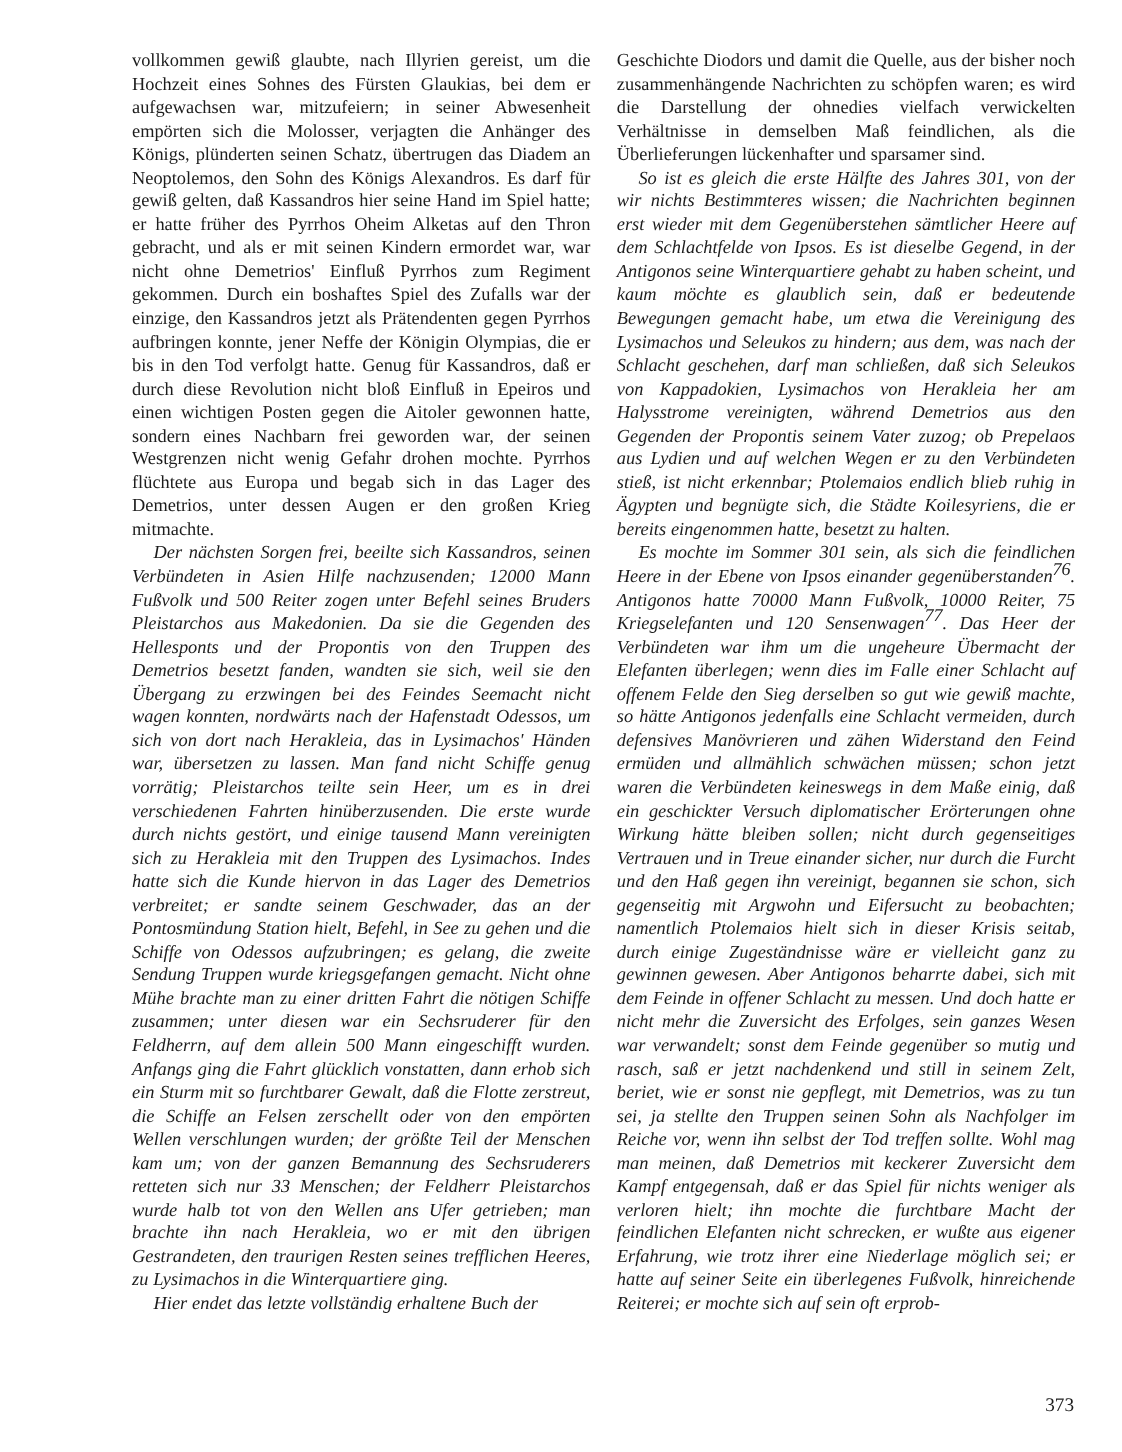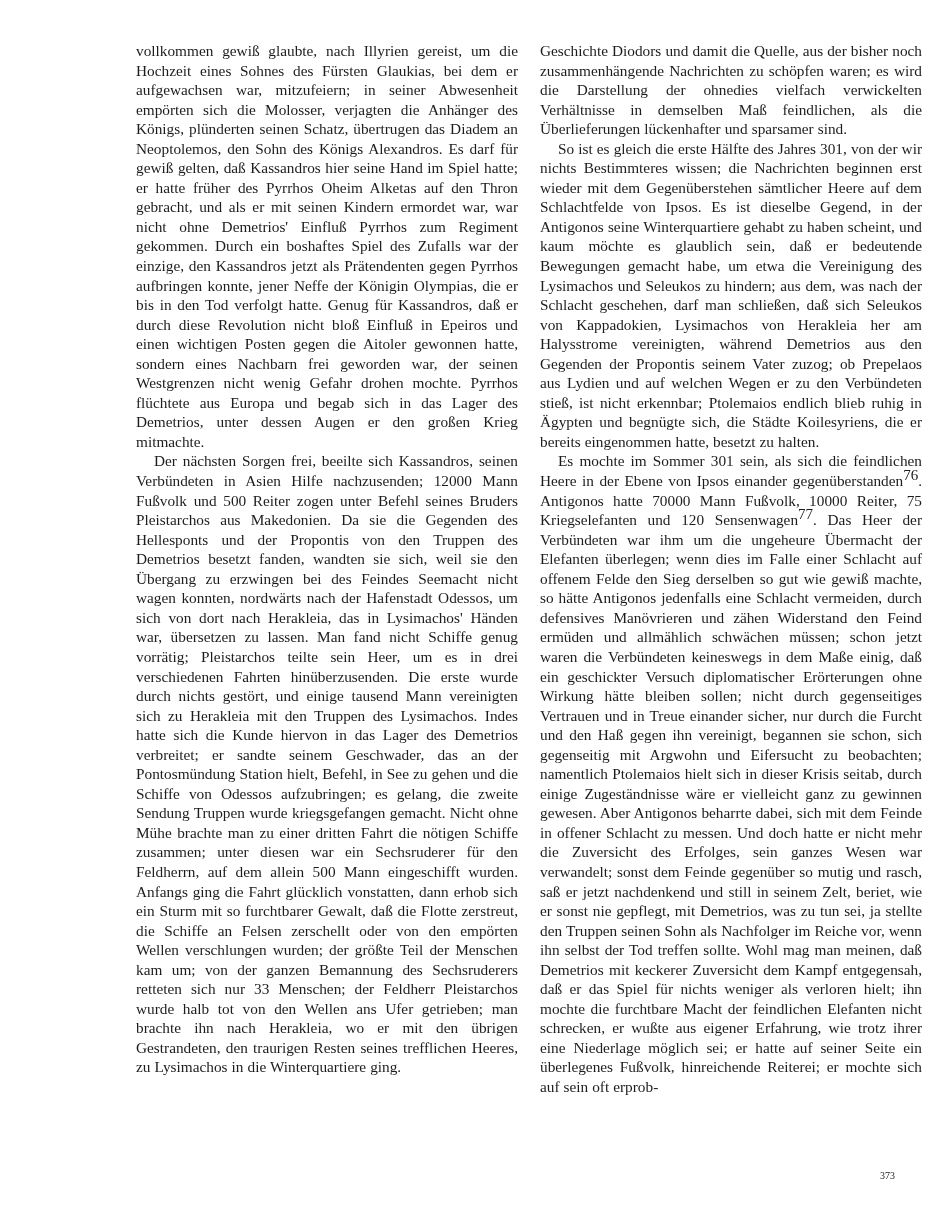--- a/index.html
+++ b/index.html
@@ -12,21 +12,20 @@
     height: 1210px;
     position: relative;
     overflow: hidden;
     font-family: "Liberation Serif", "DejaVu Serif", serif;
     color: #1c1c1c;
   }
   .page {
     position: absolute;
     inset: 0;
     background: #ffffff;
-    margin-left: 26px;
   }
   .columns {
     position: absolute;
     top: 41px;
     left: 110px;
     width: 786px;
     display: flex;
     gap: 22px;
   }
   .column {
@@ -36,43 +35,45 @@
     line-height: 19.55px;
     hyphens: auto;
     -webkit-hyphens: auto;
     word-spacing: 0.2px;
   }
   .para {
     margin: 0;
   }
   .para.indent {
     text-indent: 18px;
+    font-style: italic;
   }
   sup.fn {
     font-size: 15px;
     line-height: 0;
     vertical-align: super;
     letter-spacing: 0;
   }
   .page-number {
     position: absolute;
     right: 40px;
     bottom: 29px;
-    font-size: 10px;
+    font-size: 16px;
     color: #1c1c1c;
   }
 </style>
 </head>
 <body>
 
 <div class="page">
   <div class="columns">
     <div class="column" id="col-left">
         <p class="para">vollkommen gewiß glaubte, nach Illyrien gereist, um die Hochzeit eines Sohnes des Fürsten Glaukias, bei dem er aufgewachsen war, mitzufeiern; in seiner Abwesenheit empörten sich die Molosser, verjagten die Anhänger des Königs, plünderten seinen Schatz, übertrugen das Diadem an Neoptolemos, den Sohn des Königs Alexandros. Es darf für gewiß gelten, daß Kassandros hier seine Hand im Spiel hatte; er hatte früher des Pyrrhos Oheim Alketas auf den Thron gebracht, und als er mit seinen Kindern ermordet war, war nicht ohne Demetrios' Einfluß Pyrrhos zum Regiment gekommen. Durch ein boshaftes Spiel des Zufalls war der einzige, den Kassandros jetzt als Prätendenten gegen Pyrrhos aufbringen konnte, jener Neffe der Königin Olympias, die er bis in den Tod verfolgt hatte. Genug für Kassandros, daß er durch diese Revolution nicht bloß Einfluß in Epeiros und einen wichtigen Posten gegen die Aitoler gewonnen hatte, sondern eines Nachbarn frei geworden war, der seinen Westgrenzen nicht wenig Gefahr drohen mochte. Pyrrhos flüchtete aus Europa und begab sich in das Lager des Demetrios, unter dessen Augen er den großen Krieg mitmachte.</p>
         <p class="para indent">Der nächsten Sorgen frei, beeilte sich Kassandros, seinen Verbündeten in Asien Hilfe nachzusenden; 12000 Mann Fußvolk und 500 Reiter zogen unter Befehl seines Bruders Pleistarchos aus Makedonien. Da sie die Gegenden des Hellesponts und der Propontis von den Truppen des Demetrios besetzt fanden, wandten sie sich, weil sie den Übergang zu erzwingen bei des Feindes Seemacht nicht wagen konnten, nordwärts nach der Hafenstadt Odessos, um sich von dort nach Herakleia, das in Lysimachos' Händen war, übersetzen zu lassen. Man fand nicht Schiffe genug vorrätig; Pleistarchos teilte sein Heer, um es in drei verschiedenen Fahrten hinüberzusenden. Die erste wurde durch nichts gestört, und einige tausend Mann vereinigten sich zu Herakleia mit den Truppen des Lysimachos. Indes hatte sich die Kunde hiervon in das Lager des Demetrios verbreitet; er sandte seinem Geschwader, das an der Pontosmündung Station hielt, Befehl, in See zu gehen und die Schiffe von Odessos aufzubringen; es gelang, die zweite Sendung Truppen wurde kriegsgefangen gemacht. Nicht ohne Mühe brachte man zu einer dritten Fahrt die nötigen Schiffe zusammen; unter diesen war ein Sechsruderer für den Feldherrn, auf dem allein 500 Mann eingeschifft wurden. Anfangs ging die Fahrt glücklich vonstatten, dann erhob sich ein Sturm mit so furchtbarer Gewalt, daß die Flotte zerstreut, die Schiffe an Felsen zerschellt oder von den empörten Wellen verschlungen wurden; der größte Teil der Menschen kam um; von der ganzen Bemannung des Sechsruderers retteten sich nur 33 Menschen; der Feldherr Pleistarchos wurde halb tot von den Wellen ans Ufer getrieben; man brachte ihn nach Herakleia, wo er mit den übrigen Gestrandeten, den traurigen Resten seines trefflichen Heeres, zu Lysimachos in die Winterquartiere ging.</p>
+        <p class="para indent">Hier endet das letzte vollständig erhaltene Buch der</p>
       </div>
     <div class="column" id="col-right">
         <p class="para">Geschichte Diodors und damit die Quelle, aus der bisher noch zusammenhängende Nachrichten zu schöpfen waren; es wird die Darstellung der ohnedies vielfach verwickelten Verhältnisse in demselben Maß feindlichen, als die Überlieferungen lückenhafter und sparsamer sind.</p>
         <p class="para indent">So ist es gleich die erste Hälfte des Jahres 301, von der wir nichts Bestimmteres wissen; die Nachrichten beginnen erst wieder mit dem Gegenüberstehen sämtlicher Heere auf dem Schlachtfelde von Ipsos. Es ist dieselbe Gegend, in der Antigonos seine Winterquartiere gehabt zu haben scheint, und kaum möchte es glaublich sein, daß er bedeutende Bewegungen gemacht habe, um etwa die Vereinigung des Lysimachos und Seleukos zu hindern; aus dem, was nach der Schlacht geschehen, darf man schließen, daß sich Seleukos von Kappadokien, Lysimachos von Herakleia her am Halysstrome vereinigten, während Demetrios aus den Gegenden der Propontis seinem Vater zuzog; ob Prepelaos aus Lydien und auf welchen Wegen er zu den Verbündeten stieß, ist nicht erkennbar; Ptolemaios endlich blieb ruhig in Ägypten und begnügte sich, die Städte Koilesyriens, die er bereits eingenommen hatte, besetzt zu halten.</p>
         <p class="para indent">Es mochte im Sommer 301 sein, als sich die feindlichen Heere in der Ebene von Ipsos einander gegenüberstanden<sup class="fn">76</sup>. Antigonos hatte 70000 Mann Fußvolk, 10000 Reiter, 75 Kriegselefanten und 120 Sensenwagen<sup class="fn">77</sup>. Das Heer der Verbündeten war ihm um die ungeheure Übermacht der Elefanten überlegen; wenn dies im Falle einer Schlacht auf offenem Felde den Sieg derselben so gut wie gewiß machte, so hätte Antigonos jedenfalls eine Schlacht vermeiden, durch defensives Manövrieren und zähen Widerstand den Feind ermüden und allmählich schwächen müssen; schon jetzt waren die Verbündeten keineswegs in dem Maße einig, daß ein geschickter Versuch diplomatischer Erörterungen ohne Wirkung hätte bleiben sollen; nicht durch gegenseitiges Vertrauen und in Treue einander sicher, nur durch die Furcht und den Haß gegen ihn vereinigt, begannen sie schon, sich gegenseitig mit Argwohn und Eifersucht zu beobachten; namentlich Ptolemaios hielt sich in dieser Krisis seitab, durch einige Zugeständnisse wäre er vielleicht ganz zu gewinnen gewesen. Aber Antigonos beharrte dabei, sich mit dem Feinde in offener Schlacht zu messen. Und doch hatte er nicht mehr die Zuversicht des Erfolges, sein ganzes Wesen war verwandelt; sonst dem Feinde gegenüber so mutig und rasch, saß er jetzt nachdenkend und still in seinem Zelt, beriet, wie er sonst nie gepflegt, mit Demetrios, was zu tun sei, ja stellte den Truppen seinen Sohn als Nachfolger im Reiche vor, wenn ihn selbst der Tod treffen sollte. Wohl mag man meinen, daß Demetrios mit keckerer Zuversicht dem Kampf entgegensah, daß er das Spiel für nichts weniger als verloren hielt; ihn mochte die furchtbare Macht der feindlichen Elefanten nicht schrecken, er wußte aus eigener Erfahrung, wie trotz ihrer eine Niederlage möglich sei; er hatte auf seiner Seite ein überlegenes Fußvolk, hinreichende Reiterei; er mochte sich auf sein oft erprob-</p>
       </div>
   </div>
   <div class="page-number">373</div>
 </div>
 

